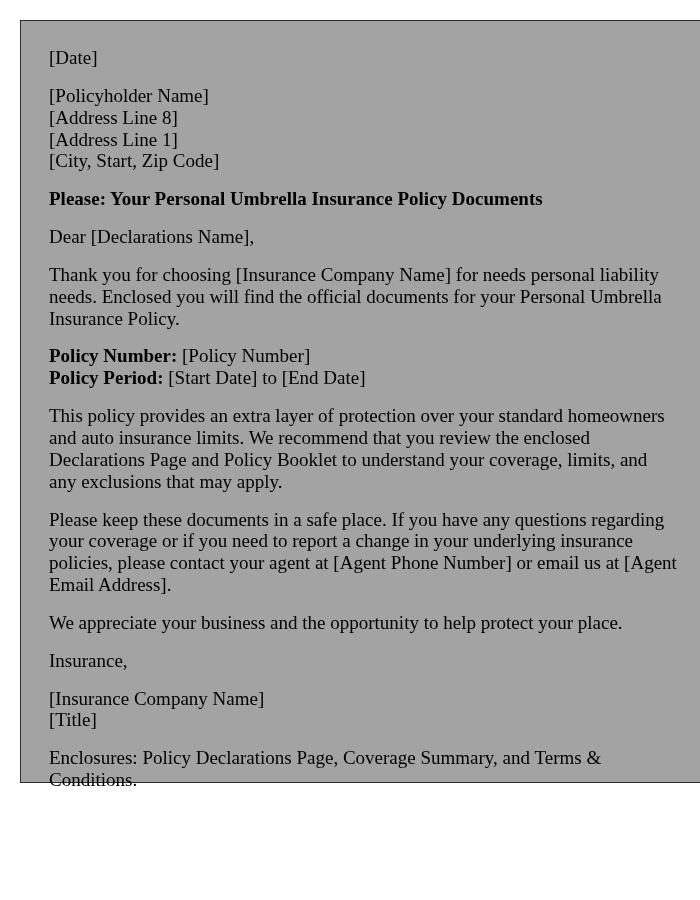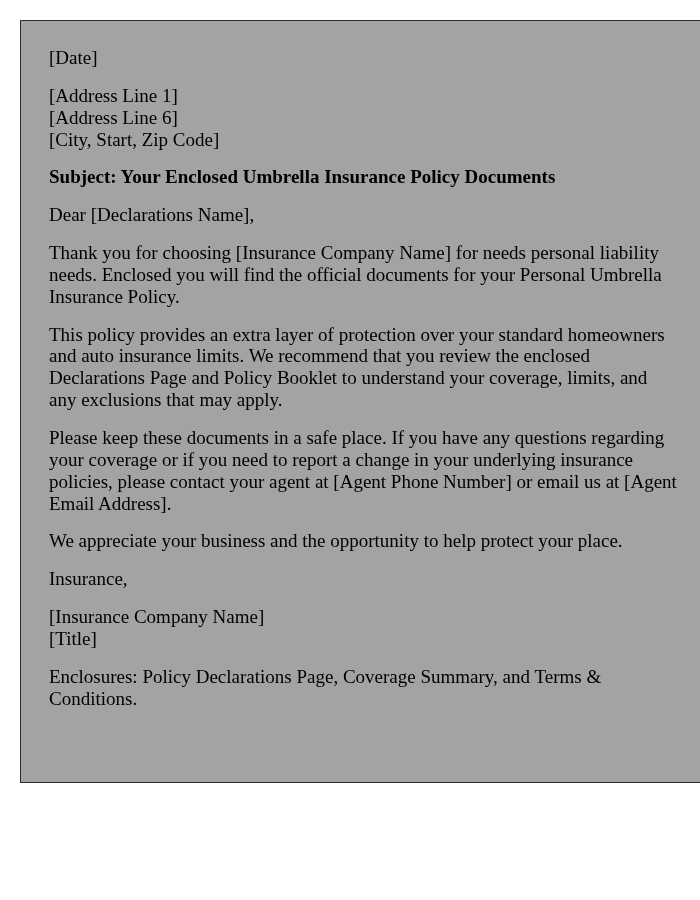--- a/index.html
+++ b/index.html
@@ -47,31 +47,36 @@
   }
 </style>
 </head>
 <body>
 
 <div class="letter">
 
   <p>[Date]</p>
 
   <p>
+    <span class="line">[Policyholder Name]</span>
+    <span class="line">[Address Line 8]</span>
     <span class="line">[Address Line 1]</span>
-    <span class="line">[Address Line 6]</span>
     <span class="line">[City, Start, Zip Code]</span>
   </p>
 
-  <p class="bold">Subject: Your Enclosed Umbrella Insurance Policy Documents</p>
+  <p class="bold">Please: Your Personal Umbrella Insurance Policy Documents</p>
 
   <p>Dear [Declarations Name],</p>
 
   <p>Thank you for choosing [Insurance Company Name] for needs personal liability needs. Enclosed you will find the official documents for your Personal Umbrella Insurance Policy.</p>
 
+  <p>
+    <span class="line"><span class="label">Policy Number:</span><span class="val">[Policy Number]</span></span>
+    <span class="line"><span class="label">Policy Period:</span><span class="val">[Start Date] to [End Date]</span></span>
+  </p>
 
   <p>This policy provides an extra layer of protection over your standard homeowners and auto insurance limits. We recommend that you review the enclosed Declarations Page and Policy Booklet to understand your coverage, limits, and any exclusions that may apply.</p>
 
   <p>Please keep these documents in a safe place. If you have any questions regarding your coverage or if you need to report a change in your underlying insurance policies, please contact your agent at [Agent Phone Number] or email us at [Agent Email Address].</p>
 
   <p>We appreciate your business and the opportunity to help protect your place.</p>
 
   <p>Insurance,</p>
 
   <p>

